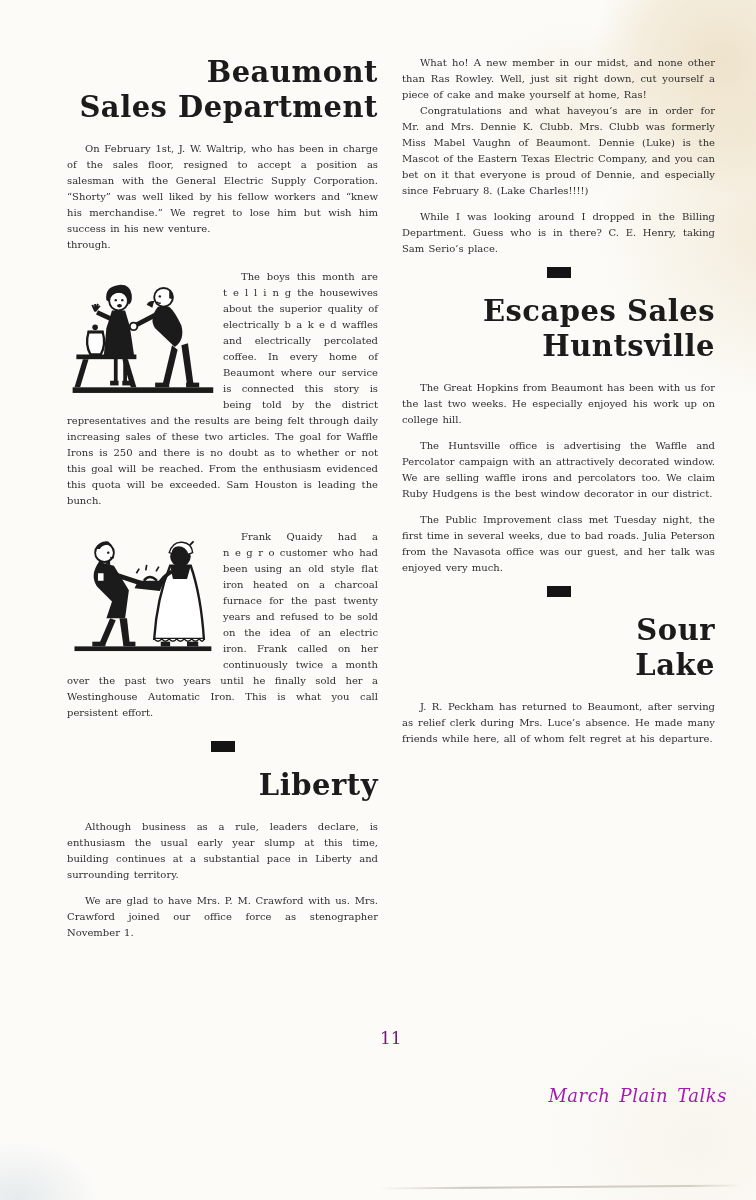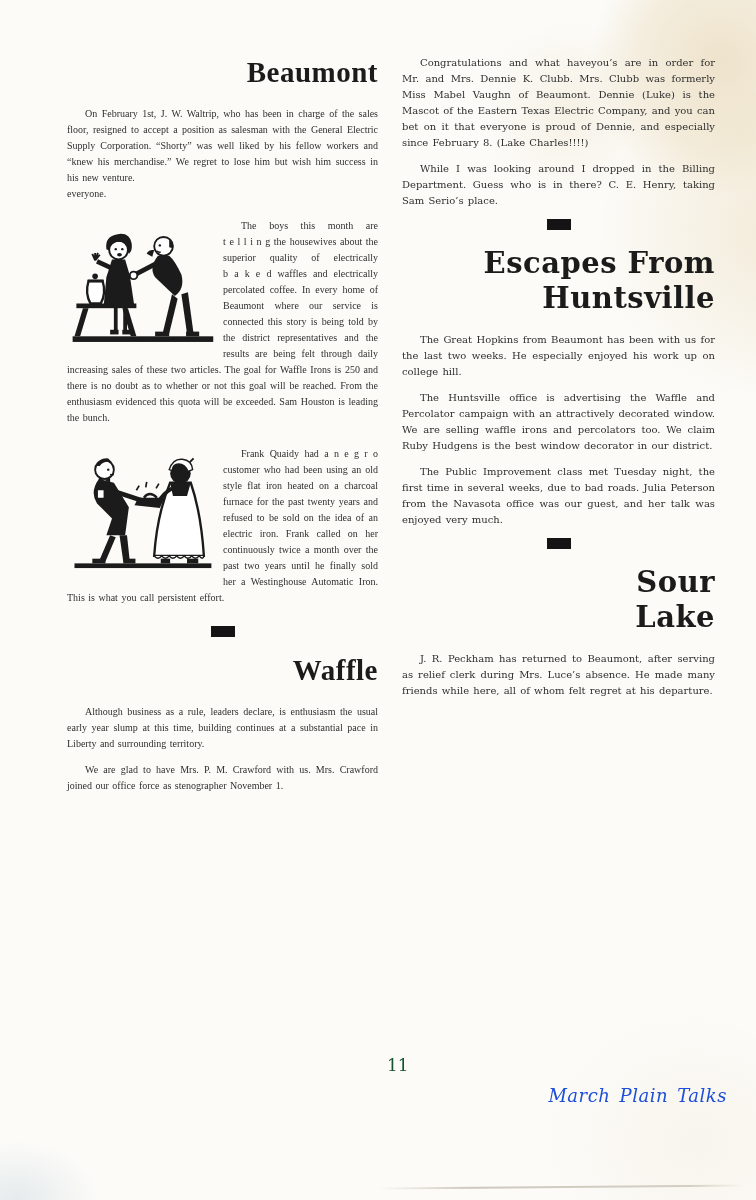--- a/index.html
+++ b/index.html
@@ -22,21 +22,21 @@
     background:radial-gradient(ellipse at 50% 50%,rgba(236,222,192,.35) 0%,rgba(240,230,205,0) 70%);}
   .stain-br{left:540px;top:1010px;width:260px;height:220px;
     background:radial-gradient(ellipse at 60% 60%,rgba(234,222,196,.22) 0%,rgba(240,230,205,0) 70%);}
   .smudge-bl{left:-40px;top:1140px;width:140px;height:100px;
     background:radial-gradient(ellipse at 40% 60%,rgba(176,196,210,.30) 0%,rgba(200,215,225,0) 70%);}
   .scan-line{position:absolute;left:378px;top:1186px;width:366px;height:2px;
     background:linear-gradient(90deg,rgba(150,140,120,0) 0%,rgba(150,140,120,.45) 25%,rgba(150,140,120,.38) 85%,rgba(150,140,120,0) 100%);
     transform:rotate(-0.5deg);pointer-events:none;}
 
   .col{position:absolute;top:55px;}
-  .col-left{left:67px;width:311px;font-family:Liberation Serif, serif;}
+  .col-left{left:67px;width:311px;}
   .col-right{left:402px;width:313px;}
 
   .section-heading{
     text-align:right;
     font-weight:bold;
     font-size:29px;
     line-height:35px;
     letter-spacing:.5px;
     color:#1b1b1b;
     margin:0 0 16px 0;
@@ -53,50 +53,51 @@
   .col p.orphan{text-indent:0;text-align:left;margin:0 0 16px 0;}
   .story{margin:0 0 10px 0;}
   .story::after{content:"";display:block;clear:both;}
   .illus{float:left;width:150px;margin:3px 6px 2px 0;}
   .illus svg{display:block;width:150px;height:auto;}
   .divider{
     width:24px;height:11px;background:#141414;
     margin:10px auto 16px auto;
   }
   .footer-pagenum{
-    position:absolute;left:380px;top:1055px;
-    font-size:17px;line-height:20px;color:#14532d;margin-left:7px;
+    position:absolute;left:380px;top:1028px;
+    font-size:17px;line-height:20px;color:#701a75;
   }
   .footer-mag{
     position:absolute;right:29px;top:1085px;
     font-size:18px;line-height:22px;
-    font-style:italic;color:#1d4ed8;
+    font-style:italic;color:#a21caf;
     letter-spacing:.5px;word-spacing:3px;
   }
 </style>
 </head>
 <body>
 
 <div class="page">
 
   <div class="stain stain-tr-1"></div>
   <div class="stain stain-tr-2"></div>
   <div class="stain stain-tr-3"></div>
   <div class="stain stain-br"></div>
   <div class="stain smudge-bl"></div>
   <div class="scan-line"></div>
 
   <div class="col col-left">
 
     <h2 class="section-heading">
       <span>Beaumont</span><br>
+      <span>Sales Department</span>
     </h2>
 
     <p class="tight">On February 1st, J. W. Waltrip, who has been in charge of the sales floor, resigned to accept a position as salesman with the General Electric Supply Corporation.  “Shorty” was well liked by his fellow workers and “knew his merchandise.”  We regret to lose him but wish him success in his new venture.</p>
-    <p class="orphan">everyone.</p>
+    <p class="orphan">through.</p>
 
     <div class="story">
       <span class="illus" role="img" aria-label="Cartoon of a salesman whispering to a housewife beside a table holding a percolator and waffle iron">
         <svg viewBox="0 0 160 132" xmlns="http://www.w3.org/2000/svg">
 
           <rect x="6" y="123" width="150" height="6" fill="#1b1b1b"></rect>
 
           <rect x="10" y="88" width="64" height="5" fill="#1b1b1b"></rect>
           <path d="M17 93 L8 123 L14 123 L23 93 Z" fill="#1b1b1b"></path>
           <path d="M65 93 L74 123 L68 123 L59 93 Z" fill="#1b1b1b"></path>
@@ -189,37 +190,38 @@
           <rect x="100" y="117" width="10" height="5" fill="#1b1b1b"></rect>
           <rect x="128" y="117" width="12" height="5" fill="#1b1b1b"></rect>
         </svg>
       </span>
       <p>Frank Quaidy had a n&nbsp;e&nbsp;g&nbsp;r&nbsp;o customer who had been using an old style flat iron heated on a charcoal furnace for the past twenty years and refused to be sold on the idea of an electric iron.  Frank called on her continuously twice a month over the past two years until he finally sold her a Westinghouse Automatic Iron.  This is what you call persistent effort.</p>
     </div>
 
     <div class="divider"></div>
 
     <h2 class="section-heading">
-      <span>Waffle</span>
+      <span>Liberty</span>
     </h2>
 
     <p>Although business as a rule, leaders declare, is enthusiasm the usual early year slump at this time, building continues at a substantial pace in Liberty and surrounding territory.</p>
     <p>We are glad to have Mrs. P. M. Crawford with us.  Mrs. Crawford joined our office force as stenographer November 1.</p>
   </div>
 
   <div class="col col-right">
 
 
+    <p class="tight">What ho! A new member in our midst, and none other than Ras Rowley.  Well, just sit right down, cut yourself a piece of cake and make yourself at home, Ras!</p>
     <p>Congratulations and what haveyou’s are in order for Mr. and Mrs. Dennie K. Clubb.  Mrs. Clubb was formerly Miss Mabel Vaughn of Beaumont.  Dennie (Luke) is the Mascot of the Eastern Texas Electric Company, and you can bet on it that everyone is proud of Dennie, and especially since February 8. (Lake Charles!!!!)</p>
     <p>While I was looking around I dropped in the Billing Department. Guess who is in there?  C. E. Henry, taking Sam Serio’s place.</p>
 
     <div class="divider"></div>
 
     <h2 class="section-heading">
-      <span>Escapes From</span><br>
+      <span>Escapes Sales</span><br>
       <span>Huntsville</span>
     </h2>
 
     <p>The Great Hopkins from Beaumont has been with us for the last two weeks. He especially enjoyed his work up on college hill.</p>
     <p>The Huntsville office is advertising the Waffle and Percolator campaign with an attractively decorated window.  We are selling waffle irons and percolators too. We claim Ruby Hudgens is the best window decorator in our district.</p>
     <p>The Public Improvement class met Tuesday night, the first time in several weeks, due to bad roads.  Julia Peterson from the Navasota office was our guest, and her talk was enjoyed very much.</p>
 
     <div class="divider"></div>
 
     <h2 class="section-heading">

